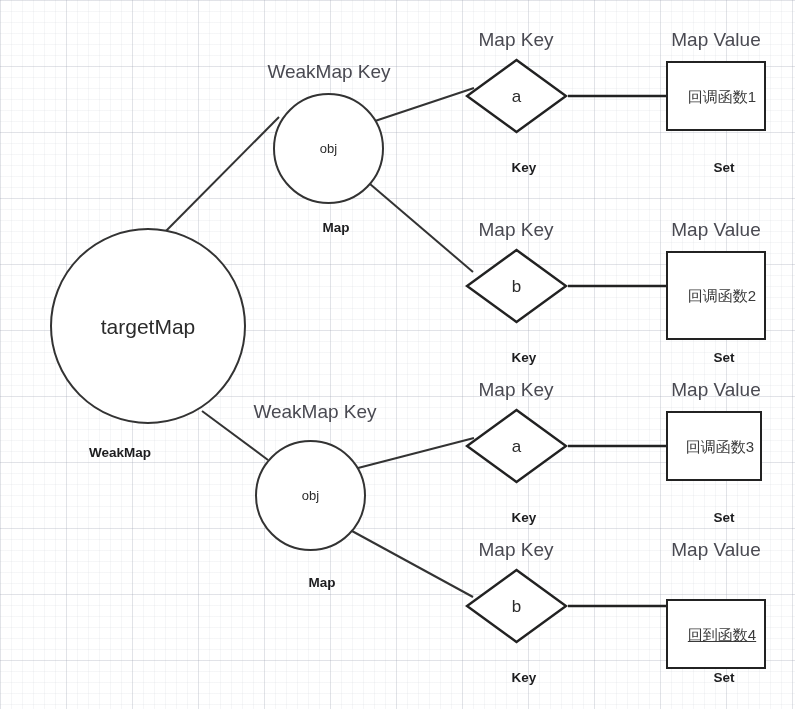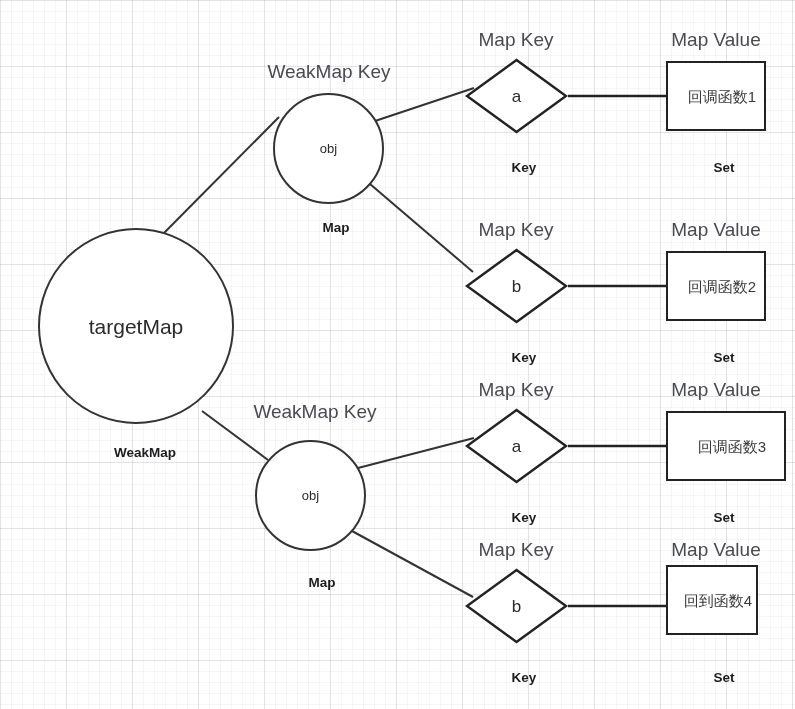--- a/index.html
+++ b/index.html
@@ -102,24 +102,24 @@
     <line x1="358" y1="468" x2="474" y2="438" stroke="#333333" stroke-width="2"></line>
 
     <line x1="352" y1="531" x2="473" y2="597" stroke="#333333" stroke-width="2"></line>
 
     <line x1="568" y1="96" x2="666" y2="96" stroke="#222222" stroke-width="2.5"></line>
     <line x1="568" y1="286" x2="666" y2="286" stroke="#222222" stroke-width="2.5"></line>
     <line x1="568" y1="446" x2="666" y2="446" stroke="#222222" stroke-width="2.5"></line>
     <line x1="568" y1="606" x2="666" y2="606" stroke="#222222" stroke-width="2.5"></line>
   </svg>
 
-  <div class="node circle big" style="left:38px; top:228px; width:196px; height:196px;text-align:right;">
+  <div class="node circle big" style="left:50px; top:228px; width:196px; height:196px;text-align:right;">
     <span class="circle-label">targetMap</span>
   </div>
-  <div class="cap dark" style="left:137px; top:453px;">WeakMap</div>
+  <div class="cap dark" style="left:112px; top:453px;">WeakMap</div>
 
   <div class="node circle small" style="left:273px; top:93px; width:111px; height:111px;">
     <span class="circle-label">obj</span>
   </div>
   <div class="cap light" style="left:329px; top:71px;">WeakMap Key</div>
   <div class="cap dark" style="left:328px; top:228px;">Map</div>
 
   <div class="node circle small" style="left:255px; top:440px; width:111px; height:111px;">
     <span class="circle-label">obj</span>
   </div>
@@ -143,49 +143,49 @@
 
   <div class="node diamond" style="left:465px; top:248px; width:103px; height:76px;">
     <svg width="103" height="76" viewBox="0 0 103 76">
       <polygon points="51.5,2 101,38 51.5,74 2,38" fill="#ffffff" stroke="#222222" stroke-width="2.5"></polygon>
     </svg>
     <span class="diamond-label">b</span>
   </div>
   <div class="cap light" style="left:516px; top:229px;">Map Key</div>
   <div class="cap dark" style="left:516px; top:358px;">Key</div>
 
-  <div class="node rect" style="left:666px; top:251px; width:100px; height:70px;">
+  <div class="node rect" style="left:666px; top:251px; width:100px; height:89px;">
     <span class="rect-label">回调函数2</span>
   </div>
   <div class="cap light" style="left:716px; top:229px;">Map Value</div>
   <div class="cap dark" style="left:716px; top:358px;">Set</div>
 
   <div class="node diamond" style="left:465px; top:408px; width:103px; height:76px;">
     <svg width="103" height="76" viewBox="0 0 103 76">
       <polygon points="51.5,2 101,38 51.5,74 2,38" fill="#ffffff" stroke="#222222" stroke-width="2.5"></polygon>
     </svg>
     <span class="diamond-label">a</span>
   </div>
   <div class="cap light" style="left:516px; top:389px;">Map Key</div>
   <div class="cap dark" style="left:516px; top:518px;">Key</div>
 
-  <div class="node rect" style="left:666px; top:411px; width:120px; height:70px;">
+  <div class="node rect" style="left:666px; top:411px; width:96px; height:70px;">
     <span class="rect-label">回调函数3</span>
   </div>
   <div class="cap light" style="left:716px; top:389px;">Map Value</div>
   <div class="cap dark" style="left:716px; top:518px;">Set</div>
 
   <div class="node diamond" style="left:465px; top:568px; width:103px; height:76px;">
     <svg width="103" height="76" viewBox="0 0 103 76">
       <polygon points="51.5,2 101,38 51.5,74 2,38" fill="#ffffff" stroke="#222222" stroke-width="2.5"></polygon>
     </svg>
     <span class="diamond-label">b</span>
   </div>
   <div class="cap light" style="left:516px; top:549px;">Map Key</div>
   <div class="cap dark" style="left:516px; top:678px;">Key</div>
 
-  <div class="node rect" style="left:666px; top:565px; width:92px; height:70px;">
+  <div class="node rect" style="left:666px; top:599px; width:100px; height:70px;text-decoration:underline;">
     <span class="rect-label">回到函数4</span>
   </div>
   <div class="cap light" style="left:716px; top:549px;">Map Value</div>
   <div class="cap dark" style="left:716px; top:678px;">Set</div>
 
 </div>
 
 </body></html>

